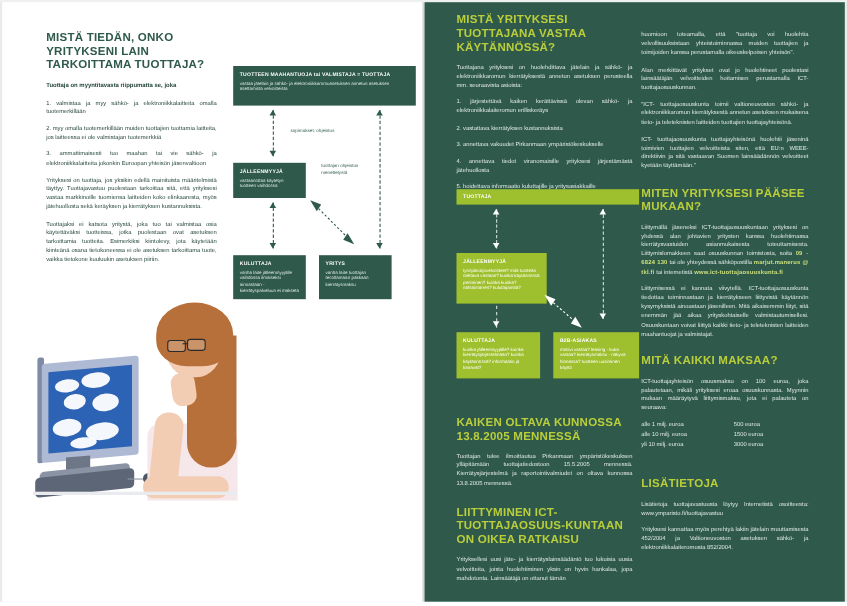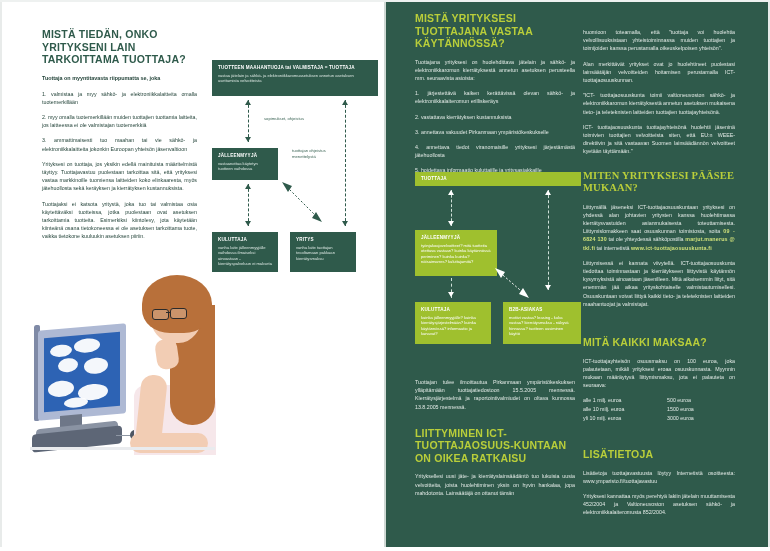--- a/index.html
+++ b/index.html
@@ -218,43 +218,44 @@
       <div class="s">kuinka jälleenmyyjälle? kuinka kierrätysjärjestelmään? kuinka käytännössä? informaatio ja kanavat?</div>
     </div>
 
     <div class="lbox" style="left:88px;top:130px;width:78px;height:42px;">
       <div class="t">B2B-ASIAKAS</div>
       <div class="s">motiivi vastaa? leasing - kuka vastaa? kierrätysmaksu - näkyvä hinnassa? tuotteen uusiminen käyttö</div>
     </div>
   </div>
 
   <div class="col" style="left:415px;top:378px;width:160px;">
+    <h2 class="head-lime">KAIKEN OLTAVA KUNNOSSA 13.8.2005 MENNESSÄ</h2>
     <p class="body-light">Tuottajan tulee ilmoittautua Pirkanmaan ympäristökeskuksen ylläpitämään tuottajatiedostoon 15.5.2005 mennessä. Kierrätysjärjestelmä ja raportointivalmiudet on oltava kunnossa 13.8.2005 mennessä.</p>
     <h2 class="head-lime" style="margin-top:16px;">LIITTYMINEN ICT-TUOTTAJAOSUUS-KUNTAAN ON OIKEA RATKAISU</h2>
     <p class="body-light">Yrityksellesi uusi jäte- ja kierrätyslainsäädäntö tuo lukuisia uusia velvoitteita, joista huolehtiminen yksin on hyvin hankalaa, jopa mahdotonta. Lainsäätäjä on ottanut tämän</p>
   </div>
 
   <div class="col" style="left:583px;top:28px;width:152px;">
     <p class="body-light">huomioon toteamalla, että "tuottaja voi huolehtia velvollisuuksistaan yhteistoiminnassa muiden tuottajien ja toimijoiden kanssa perustamalla oikeuskelpoisen yhteisön".</p>
     <p class="body-light">Alan merkittävät yritykset ovat jo huolehtineet puolestasi lainsäätäjän velvoitteiden hoitamisen perustamalla ICT-tuottajaosuuskunnan.</p>
     <p class="body-light">"ICT- tuottajaosuuskunta toimii valtioneuvoston sähkö- ja elektroniikkaromun kierrätyksestä annetun asetuksen mukaisena tieto- ja teleteknisten laitteiden tuottajien tuottajayhteisönä.</p>
     <p class="body-light">ICT- tuottajaosuuskunta tuottajayhteisönä huolehtii jäseninä toimivien tuottajien velvoitteista siten, että EU:n WEEE- direktiivin ja sitä vastaavan Suomen lainsäädännön velvoitteet kyetään täyttämään."</p>
 
-    <h2 class="head-lime" style="margin-top:14px;font-family:Liberation Serif, serif;">MITEN YRITYKSESI PÄÄSEE MUKAAN?</h2>
+    <h2 class="head-lime" style="margin-top:14px;">MITEN YRITYKSESI PÄÄSEE MUKAAN?</h2>
     <p class="body-light">
       <span>Liittymällä jäseneksi ICT-tuottajaosuuskuntaan yrityksesi on yhdessä alan johtavien yritysten kanssa huolehtimassa kierrätysvastuiden asianmukaisesta toteuttamisesta. Liittymislomakkeen saat osuuskunnan toimistosta, soita</span>
       <span class="contact">09 - 6824 130</span>
       <span>tai ole yhteydessä sähköpostilla</span>
       <span class="contact">marjut.manerus @ tkl.fi</span>
       <span>tai internetistä</span>
       <span class="contact">www.ict-tuottajaosuuskunta.fi</span>
     </p>
     <p class="body-light">Liittymisessä ei kannata viivytellä. ICT-tuottajaosuuskunta tiedottaa toiminnastaan ja kierrätykseen liittyvistä käytännön kysymyksistä ainoastaan jäsenilleen. Mitä aikaisemmin liityt, sitä enemmän jää aikaa yrityskohtaiselle valmistautumisellesi. Osuuskuntaan voivat liittyä kaikki tieto- ja teleteknisten laitteiden maahantuojat ja valmistajat.</p>
 
-    <h2 class="head-lime" style="margin-top:28px;">MITÄ KAIKKI MAKSAA?</h2>
+    <h2 class="head-lime" style="margin-top:14px;">MITÄ KAIKKI MAKSAA?</h2>
     <p class="body-light">ICT-tuottajayhteisön osuusmaksu on 100 euroa, joka palautetaan, mikäli yrityksesi eroaa osuuskunnasta. Myynnin mukaan määräytyvä liittymismaksu, jota ei palauteta on seuraava:</p>
 
     <div style="margin-top:4px;margin-bottom:10px;">
       <div class="price-row">
         <span class="lbl">alle 1 milj. euroa</span>
         <span class="val">500 euroa</span>
       </div>
       <div class="price-row">
         <span class="lbl">alle 10 milj. euroa</span>
         <span class="val">1500 euroa</span>

